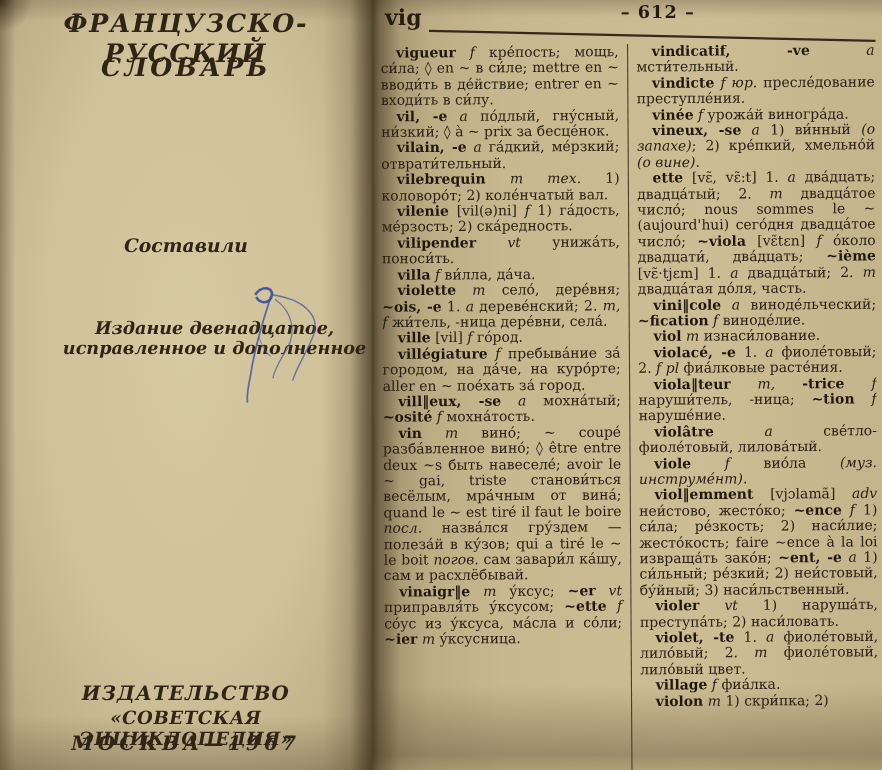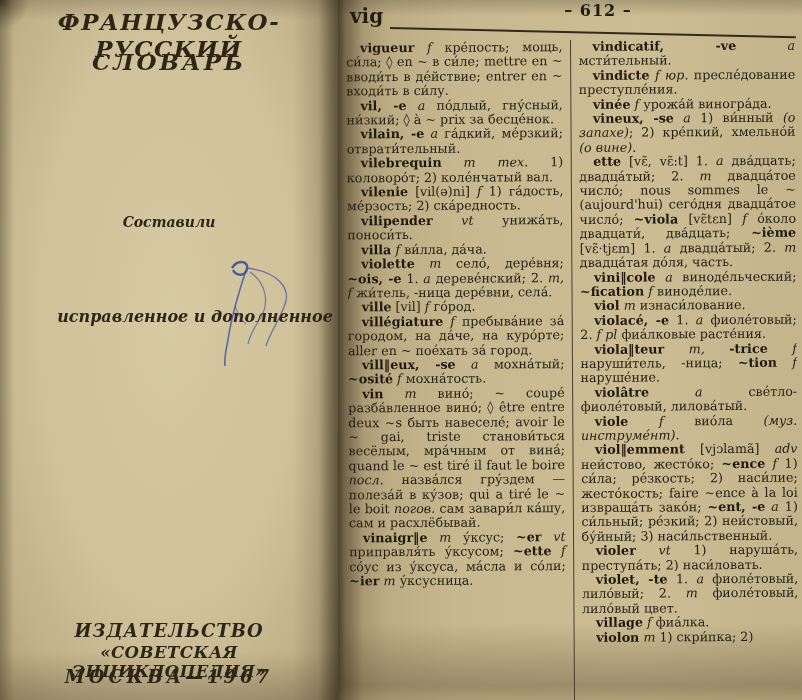--- a/index.html
+++ b/index.html
@@ -17,21 +17,21 @@
       linear-gradient(to left, rgba(58,46,26,0.50) 0px, rgba(58,46,26,0.18) 18px, rgba(58,46,26,0) 45px),
       linear-gradient(to bottom, rgba(60,48,28,0.22) 0px, rgba(60,48,28,0) 20px, rgba(60,48,28,0) 93%, rgba(60,48,28,0.28) 100%),
       radial-gradient(ellipse at 50% 45%, #d6caa2 0%, #cfc199 55%, #c0b189 82%, #ad9e77 100%);
     font-style: italic;
   }
   .lp-text { position:absolute; left:8px; width:322px; text-align:center;
              font-weight:bold; color:#2f2517; }
   .lp-title1 { top:8px;  font-size:23px; letter-spacing:1.5px; }
   .lp-title2 { top:48px; font-size:23px; letter-spacing:3px; }
   .lp-count  { top:150px; font-size:17px; letter-spacing:0.5px; }
-  .lp-comp   { top:214px; font-size:14px; }
+  .lp-comp   { top:214px; font-size:17px; }
   .lp-ed1    { top:289px; left:34px; font-size:16px; }
   .lp-ed2    { top:307px; left:34px; font-size:16px; }
   .lp-pub1   { top:620px; font-size:18px; letter-spacing:1px; }
   .lp-pub2   { top:643px; font-size:16.5px; letter-spacing:0.5px; }
   .lp-pub3   { top:666px; font-size:18px; letter-spacing:4px; }
   .pen { position:absolute; left:180px; top:250px; z-index:4; }
 
   
   .right-page {
     position:absolute; left:338px; top:0; width:464px; height:700px;
@@ -62,20 +62,21 @@
 </style>
 </head>
 <body>
 
 <div class="photo">
 
   <div class="left-page">
     <div class="lp-text lp-title1">ФРАНЦУЗСКО-РУССКИЙ</div>
     <div class="lp-text lp-title2">СЛОВАРЬ</div>
     <div class="lp-text lp-comp">Составили</div>
+    <div class="lp-text lp-ed1">Издание двенадцатое,</div>
     <div class="lp-text lp-ed2">исправленное и дополненное</div>
     <div class="lp-text lp-pub1">ИЗДАТЕЛЬСТВО</div>
     <div class="lp-text lp-pub2">«СОВЕТСКАЯ ЭНЦИКЛОПЕДИЯ»</div>
     <div class="lp-text lp-pub3">МОСКВА—1967</div>
 
     <svg class="pen" width="140" height="120" viewBox="0 0 140 120">
       <path d="M52 18 C58 9, 69 11, 67 19 C65 27, 56 26, 53 20" fill="none" stroke="#2f479c" stroke-width="2.4" opacity="0.85"></path>
       <path d="M66 20 C60 40, 52 62, 48 90 C46 100, 44 108, 45 116" fill="none" stroke="#3b52a2" stroke-width="1.6" opacity="0.8"></path>
       <path d="M67 18 C96 22, 113 37, 104 57 C98 72, 90 83, 86 96" fill="none" stroke="#3b52a2" stroke-width="1.3" opacity="0.7"></path>
       <path d="M70 22 C87 34, 89 53, 81 67 C75 77, 70 84, 68 94" fill="none" stroke="#3b52a2" stroke-width="1.2" opacity="0.65"></path>

